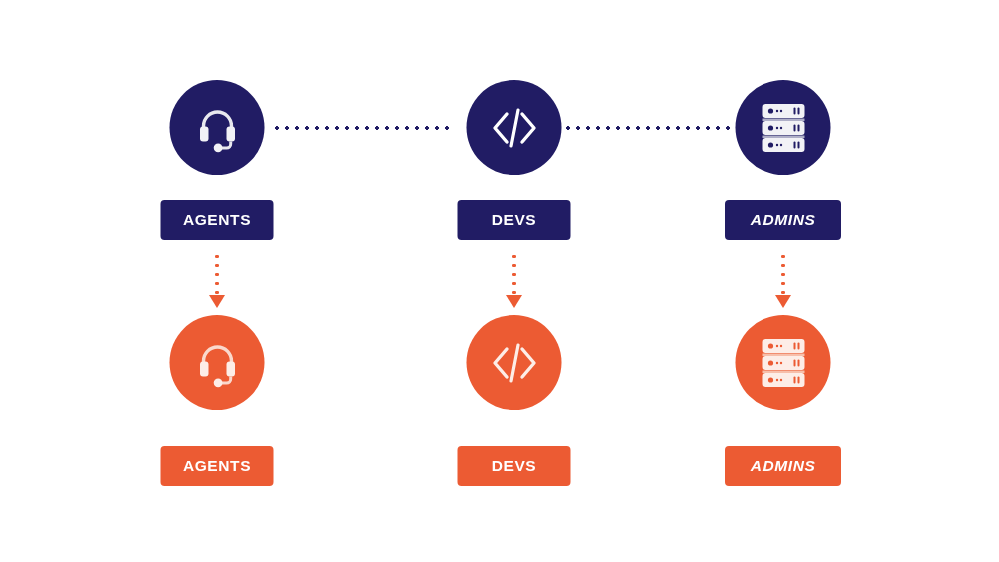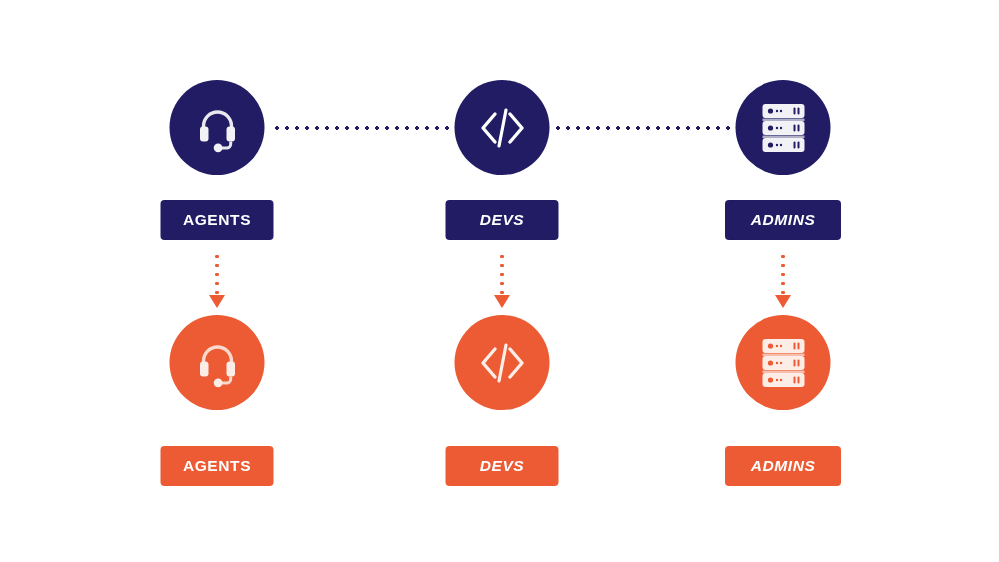--- a/index.html
+++ b/index.html
@@ -7,21 +7,21 @@
     width:999px;height:562px;
     background:#ffffff;
     font-family:"Liberation Sans", sans-serif;
     overflow:hidden;
   }
   #stage{position:relative;width:999px;height:562px;}
 
   
   .column{position:absolute;top:0;width:240px;height:562px;}
   .col-0{left:97px;}
-  .col-1{left:382px;font-style:italic;}
+  .col-1{left:394px;}
   .col-2{left:663px;}
 
   
   .node-circle{
     position:absolute;left:50%;transform:translateX(-50%);
     width:95px;height:95px;border-radius:50%;
     display:flex;align-items:center;justify-content:center;
   }
   .circle-top{top:80px;background:#211C64;}
   .circle-bottom{top:315px;background:#EC5B33;}

